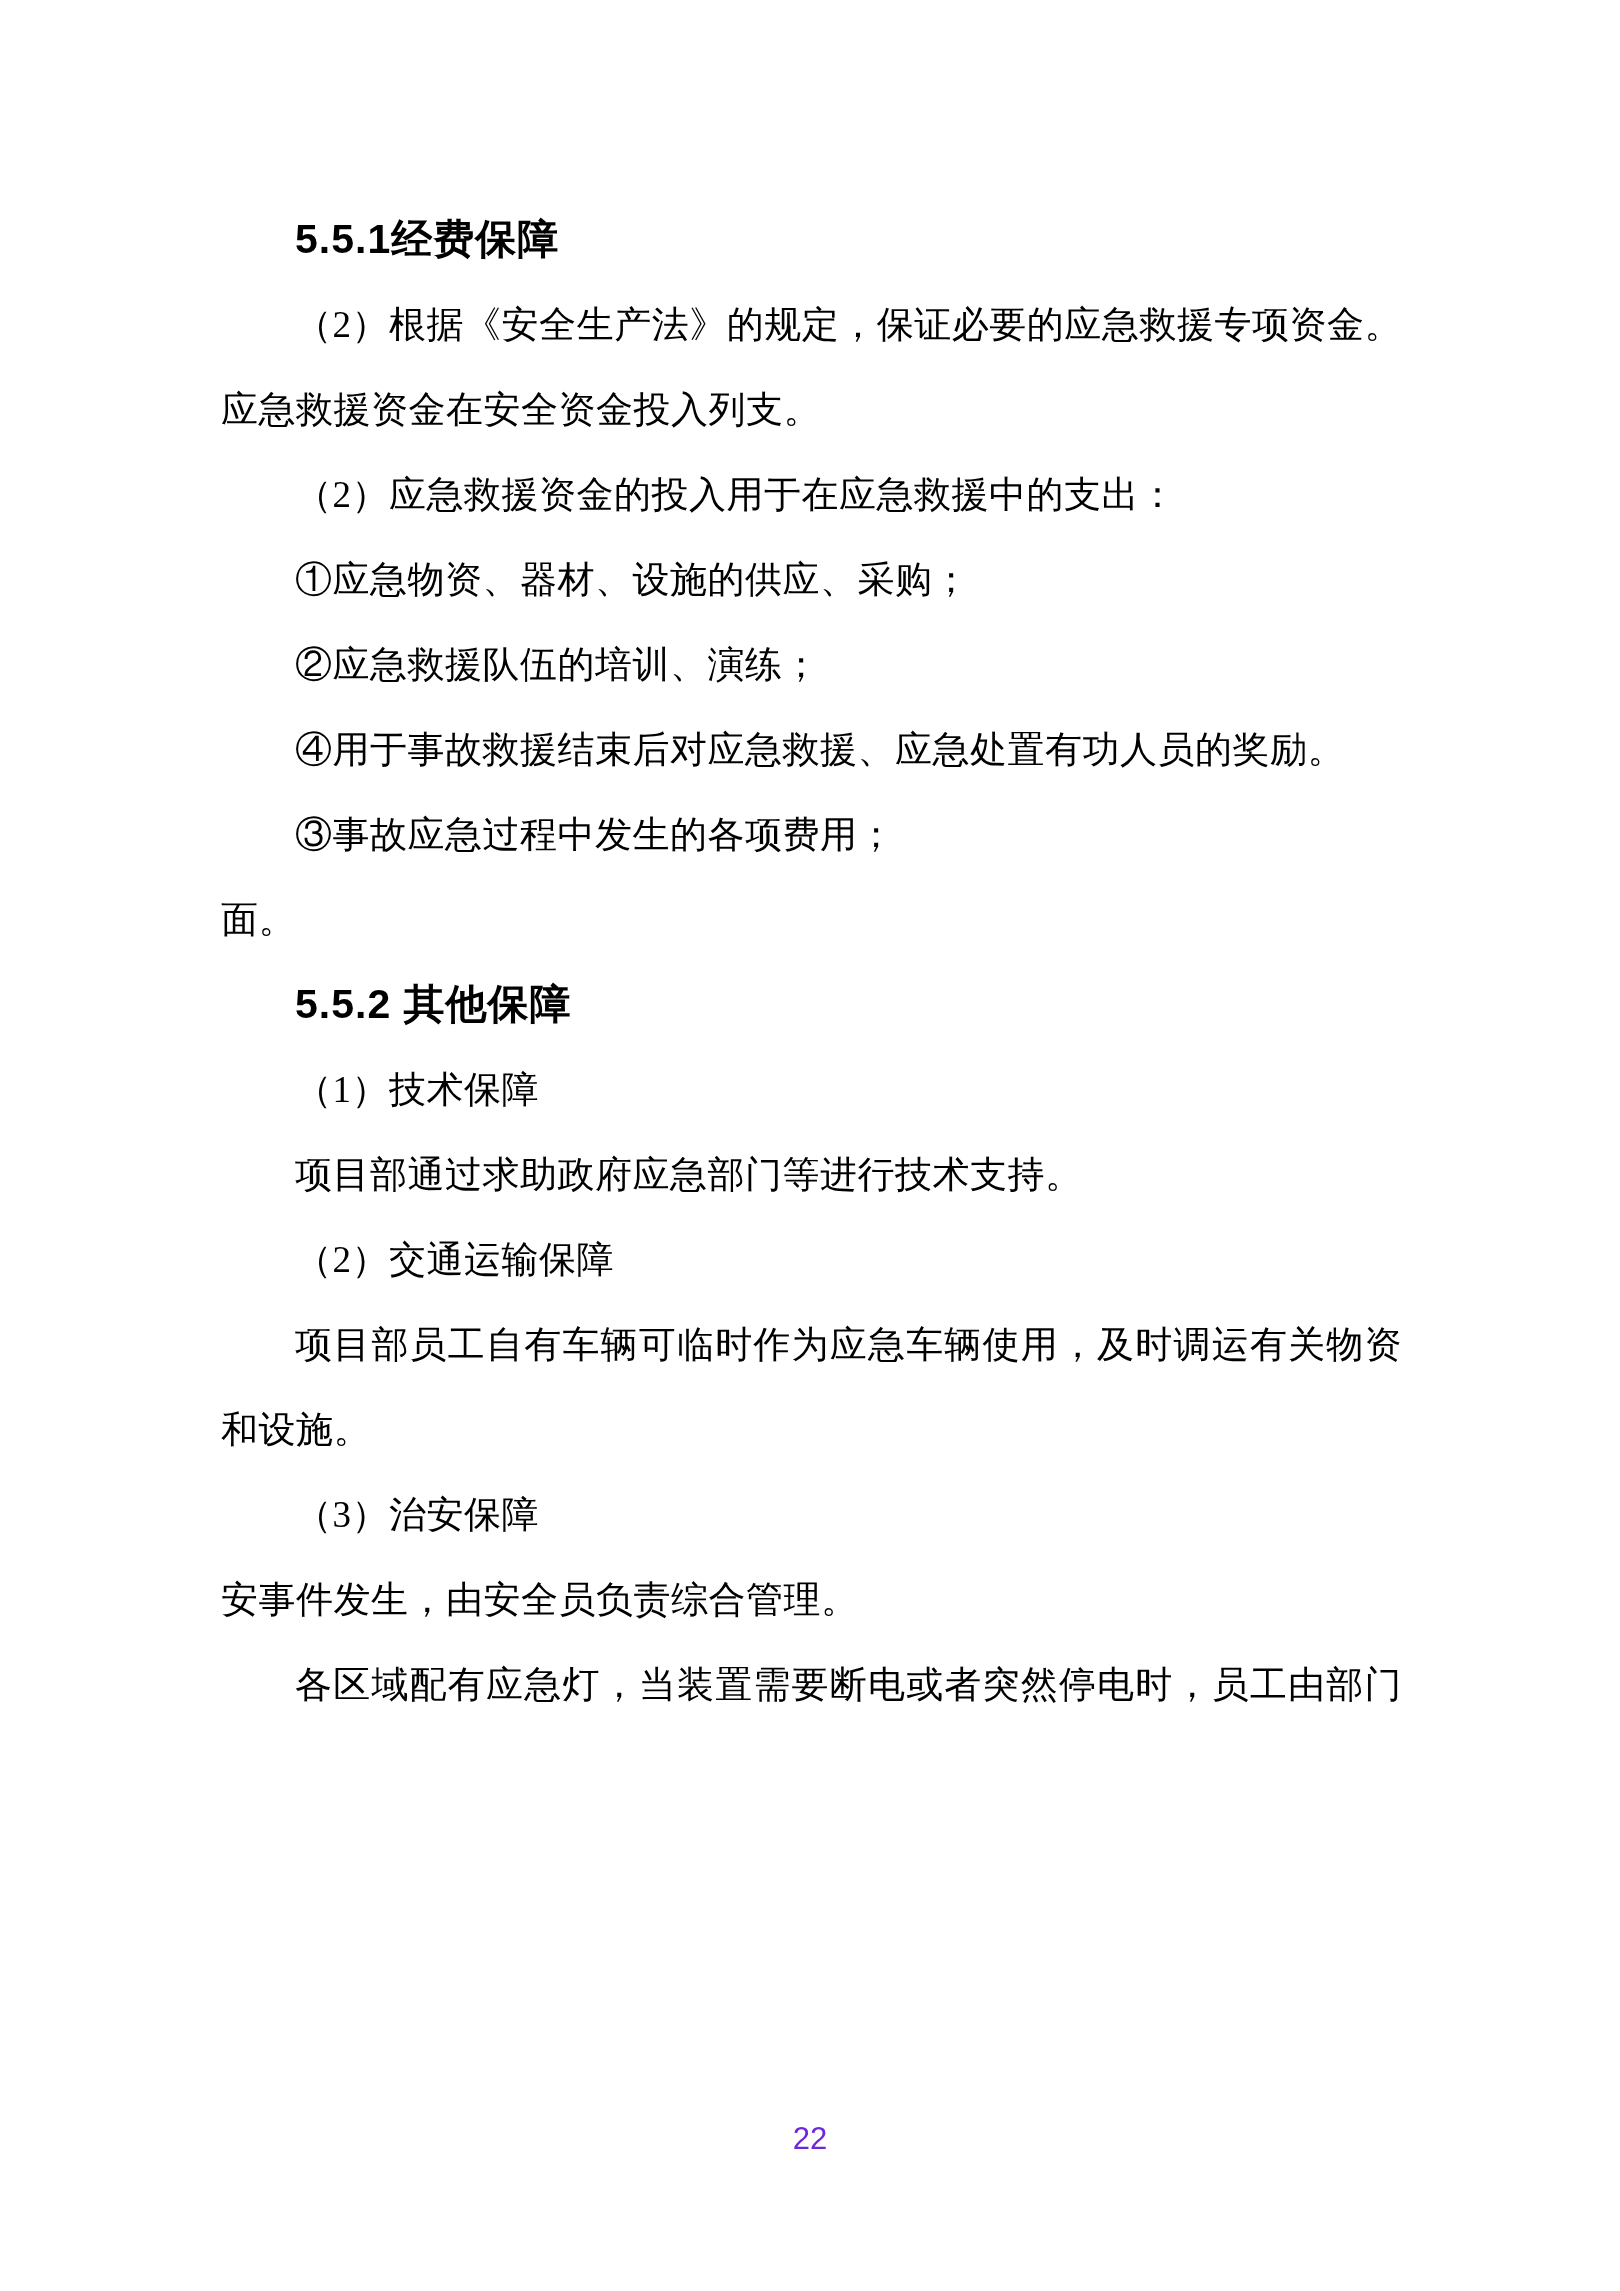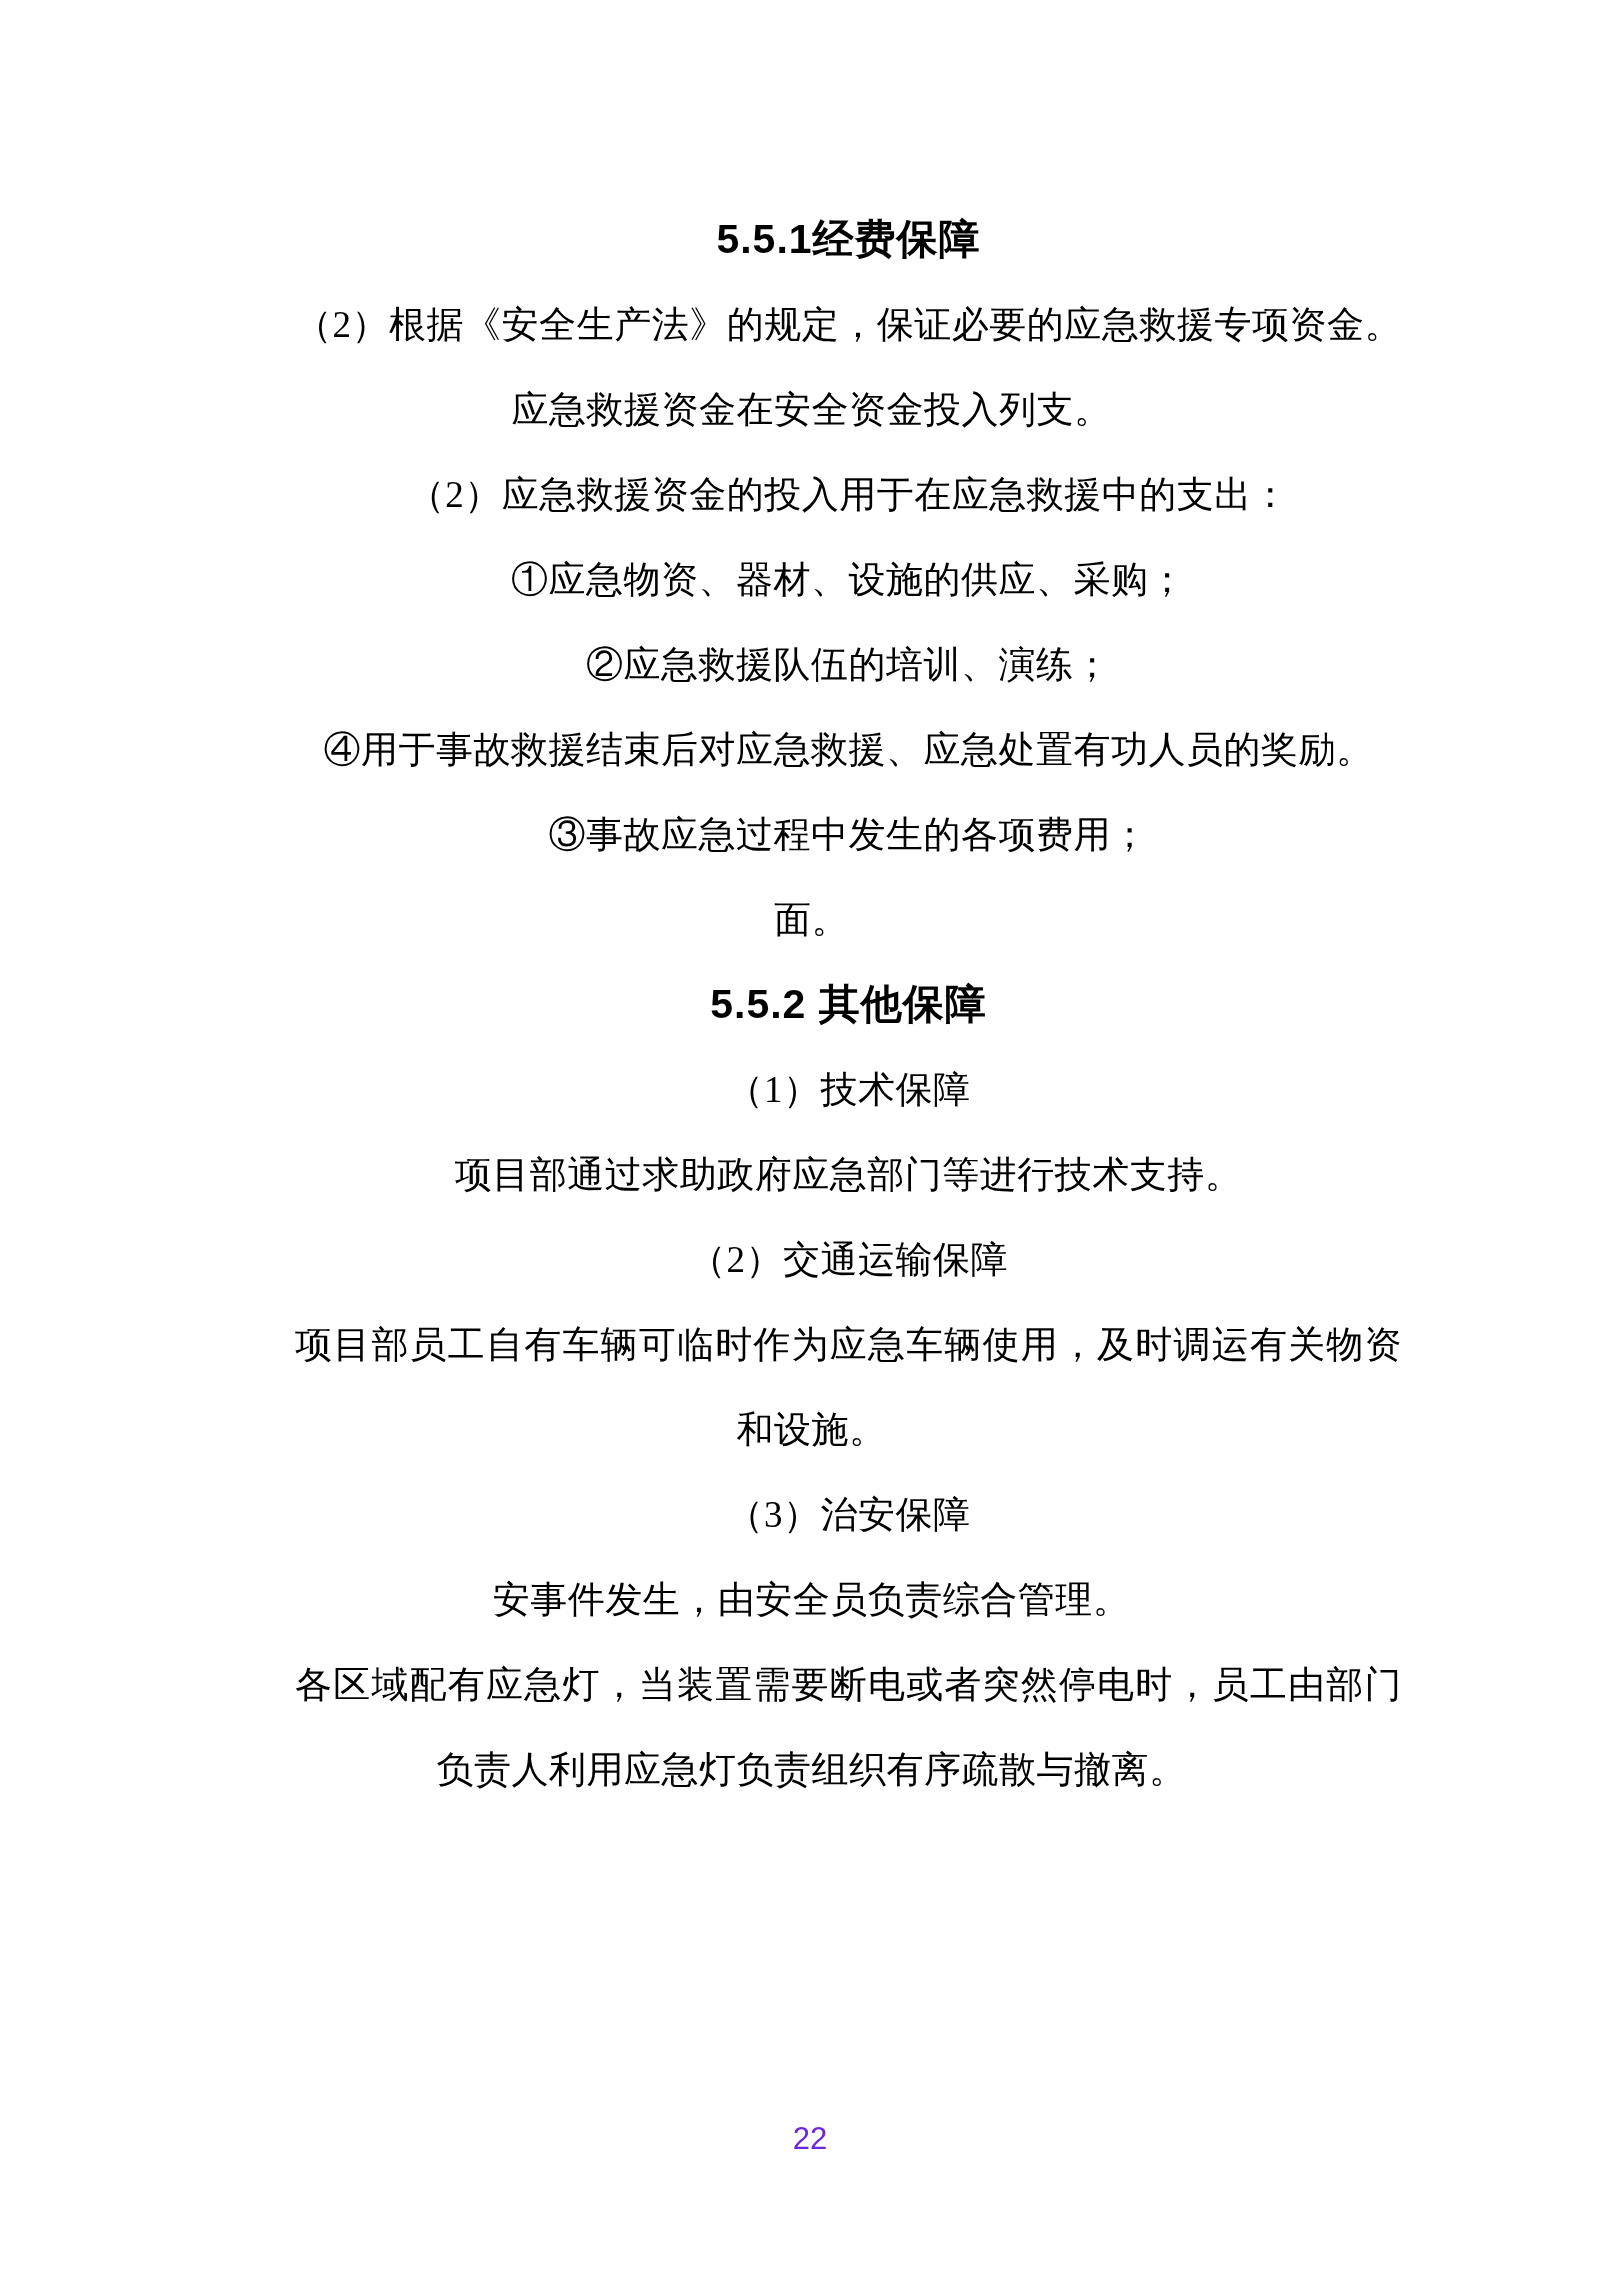--- a/index.html
+++ b/index.html
@@ -22,21 +22,20 @@
     width: 1181px;
   }
   .ln {
     height: 85px;
     line-height: 85px;
     font-family: "Liberation Serif", serif;
     font-size: 37px;
     color: #000000;
     letter-spacing: 0.5px;
     overflow: hidden;
-    text-align: center;
   }
   .ln.indent {
     padding-left: 74px;
   }
   .ln.full {
     text-align: justify;
     text-align-last: justify;
   }
   .ln.heading {
     font-family: "Liberation Sans", sans-serif;
@@ -73,18 +72,17 @@
     <div class="ln">面。</div>
     <div class="ln heading">5.5.2 其他保障</div>
     <div class="ln indent">（1）技术保障</div>
     <div class="ln indent">项目部通过求助政府应急部门等进行技术支持。</div>
     <div class="ln indent">（2）交通运输保障</div>
     <div class="ln indent full">项目部员工自有车辆可临时作为应急车辆使用，及时调运有关物资</div>
     <div class="ln">和设施。</div>
     <div class="ln indent">（3）治安保障</div>
     <div class="ln">安事件发生，由安全员负责综合管理。</div>
     <div class="ln indent full">各区域配有应急灯，当装置需要断电或者突然停电时，员工由部门</div>
-    <div class="ln">负责人利用应急灯负责组织有序疏散与撤离。</div>
   </div>
 
   <div class="page-number">22</div>
 </div>
 
 
 </body></html>

